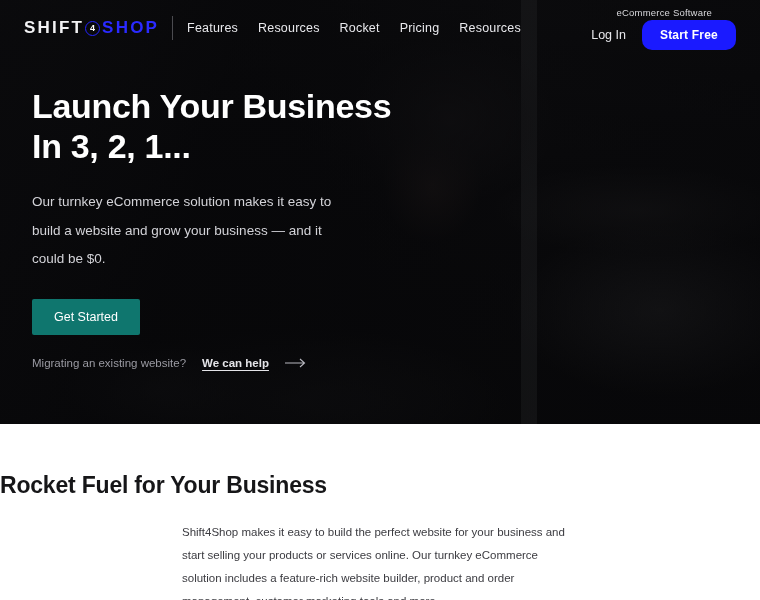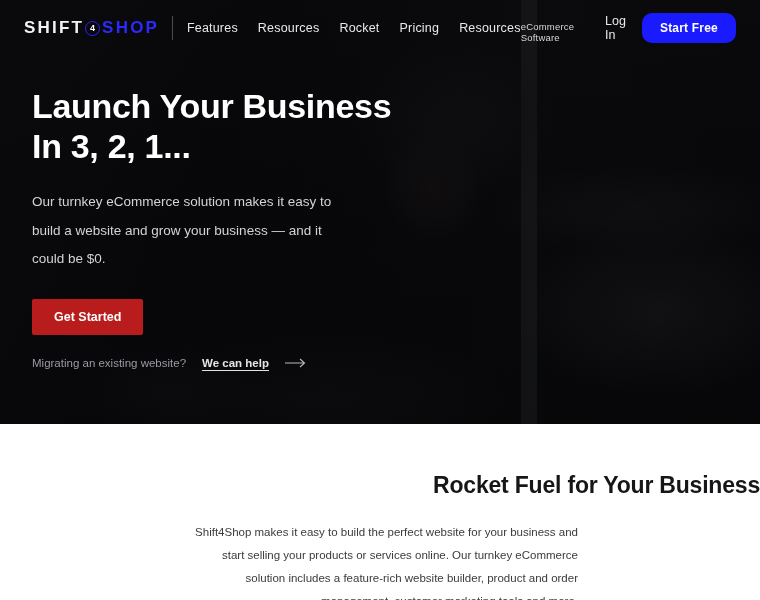--- a/index.html
+++ b/index.html
@@ -74,21 +74,21 @@
     background: rgba(200,200,210,0.35);
     margin: 0 14px 0 13px;
   }
   .nav { display: flex; align-items: center; gap: 20px; }
   .nav-link {
     color: #e8e8ec; font-size: 12.5px; letter-spacing: .2px;
     text-decoration: none; cursor: pointer; white-space: nowrap;
   }
   .header-right {
     margin-left: auto;
-    display: flex; flex-direction: row; align-items: flex-end;
+    display: flex; flex-direction: column; align-items: flex-end;
     gap: 2px;
   }
   .tagline {
     font-size: 9.5px; color: #d8d8dc; letter-spacing: .2px;
     padding-right: 24px;
   }
   .header-actions { display: flex; align-items: center; gap: 16px; }
   .login-link {
     color: #e8e8ec; font-size: 12.5px; text-decoration: none; cursor: pointer;
   }
@@ -116,22 +116,22 @@
   .hero-sub {
     margin-top: 22px;
     color: #d3d3d8;
     font-size: 13.5px;
     line-height: 2.1;
     max-width: 300px;
     font-weight: 400;
   }
   .btn-get-started {
     margin-top: 26px;
-    background: #b91c1c; color: #ffffff;
-    font-size: 12.5px; font-weight: 700;
+    background: #0f766e; color: #ffffff;
+    font-size: 12.5px; font-weight: 400;
     padding: 11px 22px;
     border: none; border-radius: 2px; cursor: pointer;
     font-family: "Liberation Sans", sans-serif;
   }
   .migrate-row {
     margin-top: 22px;
     display: flex; align-items: center; gap: 16px;
     font-size: 11.5px; color: #9a9aa2;
   }
   .migrate-link {
@@ -140,21 +140,21 @@
     cursor: pointer;
   }
   .arrow-icon { display: inline-flex; align-items: center; color: #b8b8c0; }
 
   
   .section-light {
     position: relative;
     width: 760px; height: 176px;
     background: #ffffff;
     padding-top: 48px;
-    text-align: right;
+    text-align: left;
   }
   .section-title {
     color: #161618;
     font-size: 23px;
     font-weight: 700;
     letter-spacing: -0.2px;
   }
   .section-body {
     margin: 22px auto 0;
     width: 396px;

